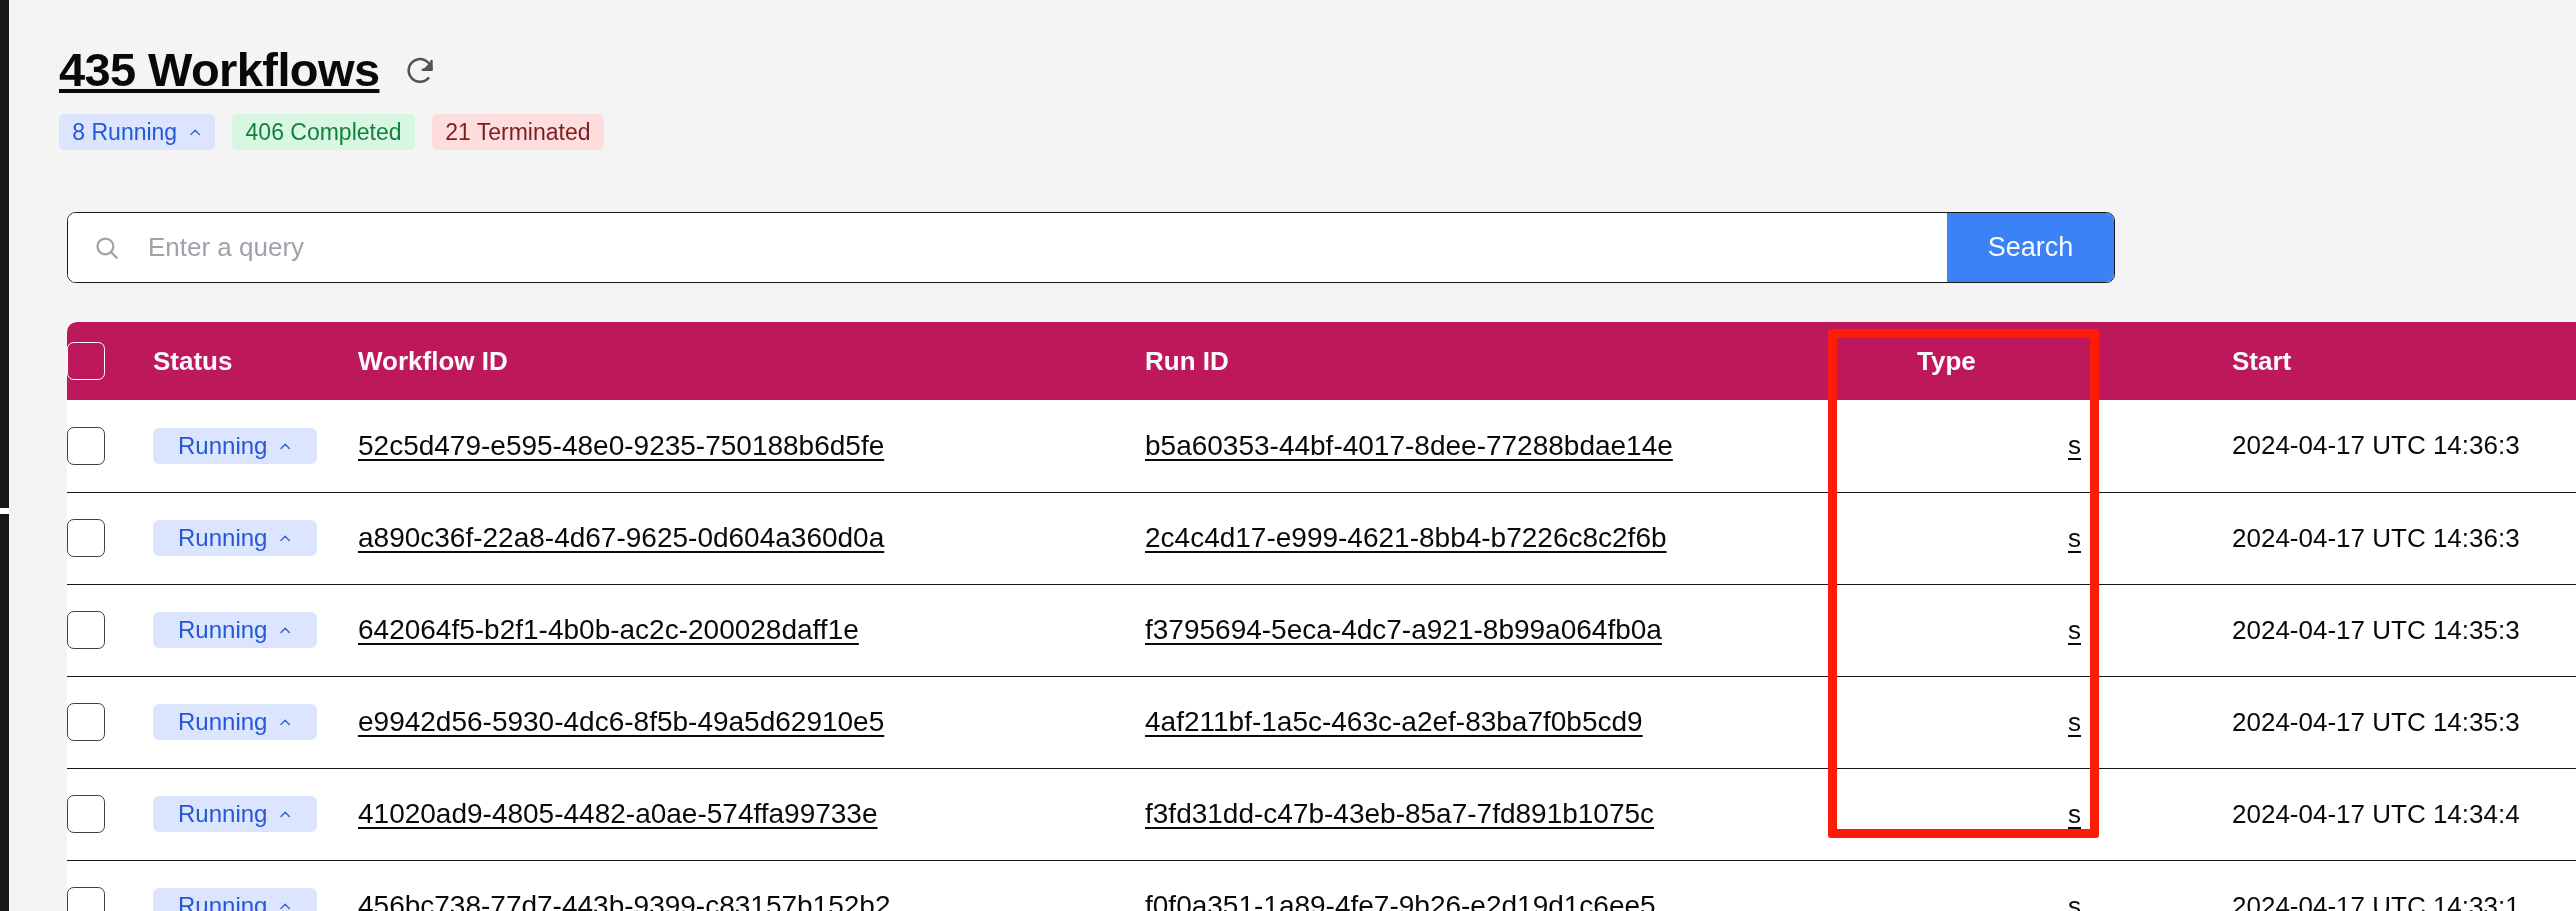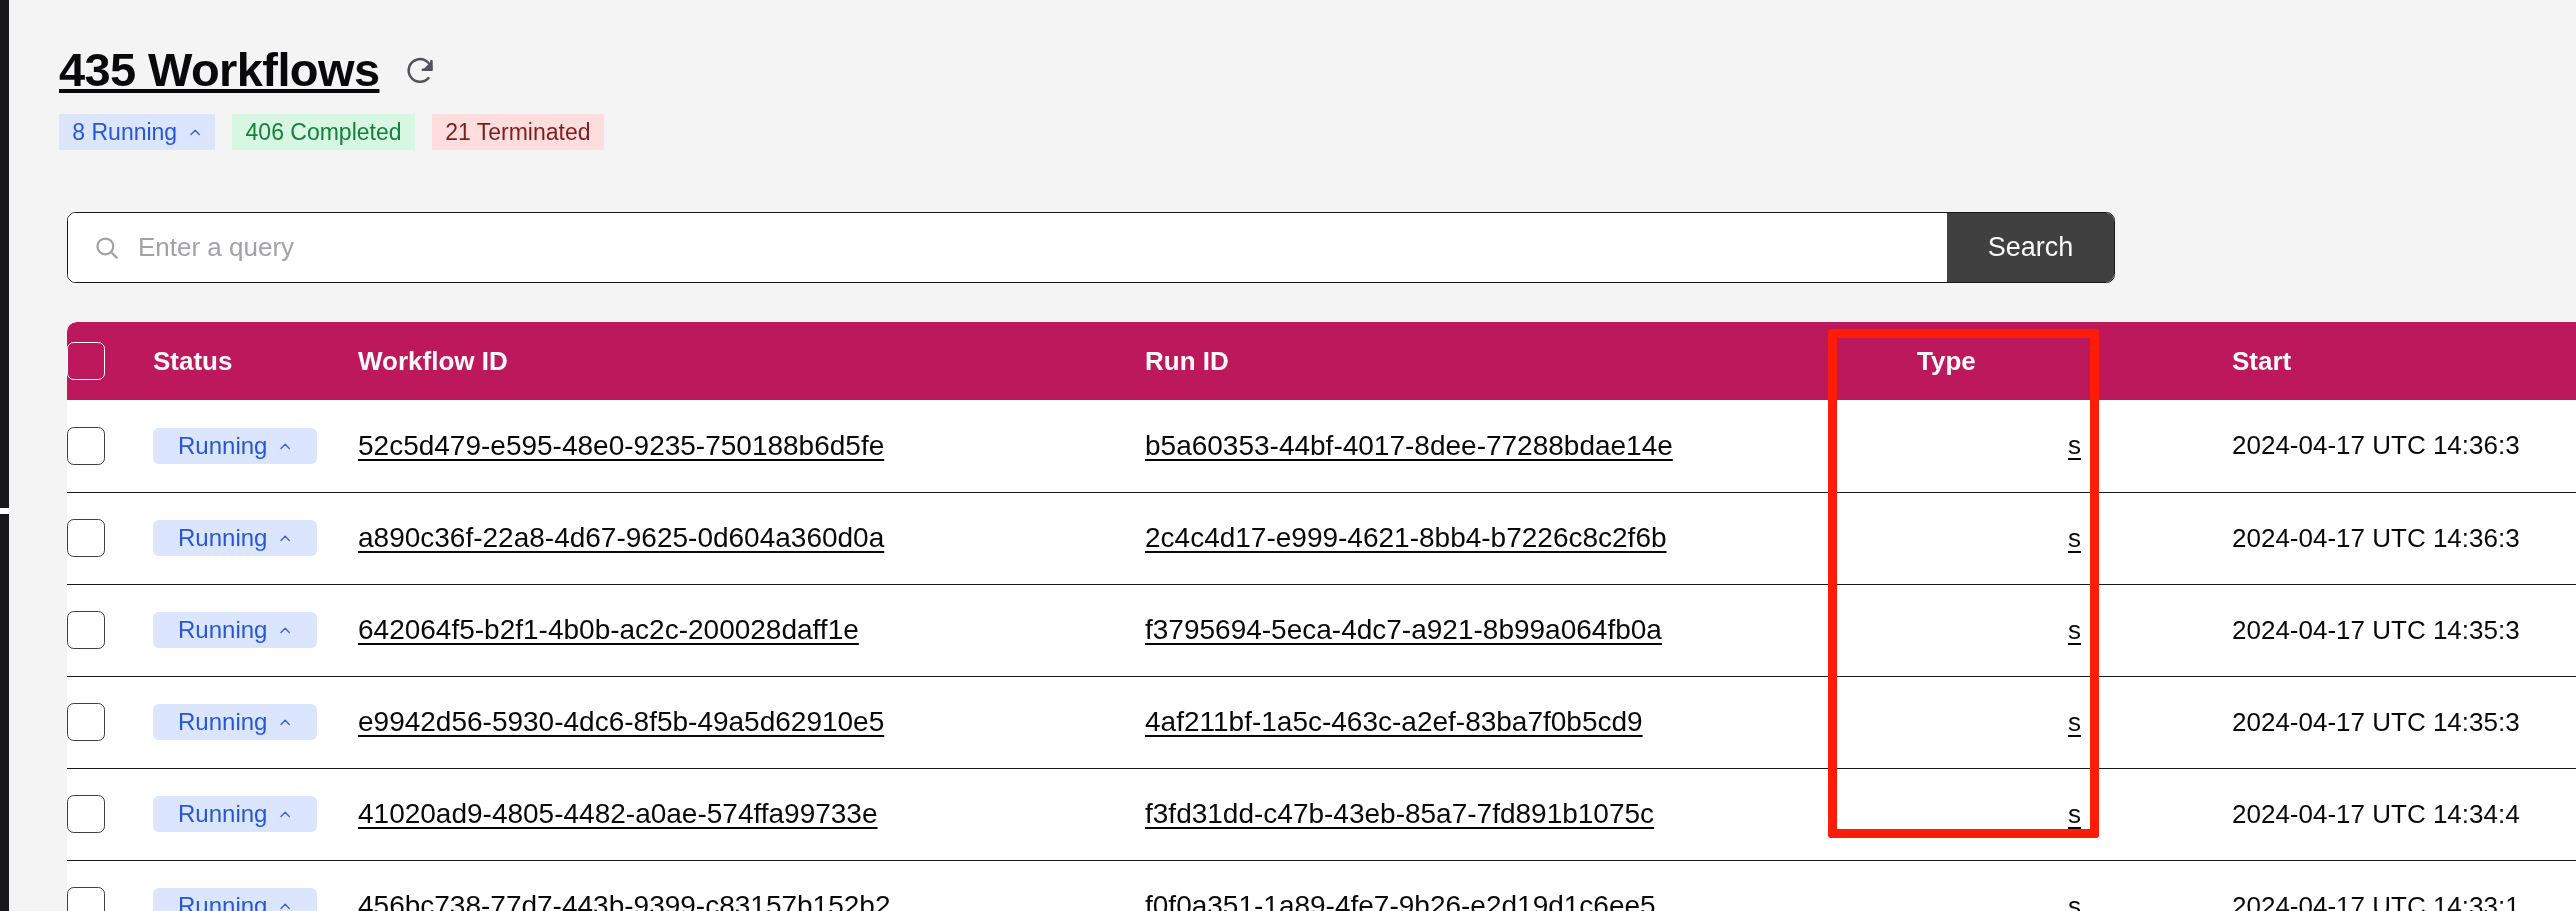--- a/index.html
+++ b/index.html
@@ -74,21 +74,21 @@
     align-items: center;
     gap: 17px;
     margin-top: 21px;
   }
   .chip {
     display: inline-flex;
     align-items: center;
     gap: 10.5px;
     height: 36px;
     padding: 0 13.3px;
-    border-radius: 0;
+    border-radius: 5px;
     font-size: 23px;
     font-weight: 500;
     white-space: nowrap;
     cursor: pointer;
   }
   .chip-running {
     background: #dbe6fe;
     color: #2557d6;
   }
   .chip-completed {
@@ -119,21 +119,21 @@
     align-items: stretch;
     border: 1.9px solid #18181b;
     border-radius: 8.6px;
     overflow: hidden;
     background: #fff;
   }
   .search-field {
     flex: 1;
     display: flex;
     align-items: center;
-    gap: 18px;
+    gap: 28px;
     padding-left: 25px;
     background: #ffffff;
   }
   .search-icon {
     width: 27px;
     height: 27px;
     display: block;
     color: #a1a1aa;
     flex: none;
   }
@@ -144,21 +144,21 @@
     font-family: "Liberation Sans", sans-serif;
     font-size: 26px;
     color: #18181b;
     background: transparent;
     padding: 0;
   }
   .search-input::placeholder { color: #a1a1aa; }
   .search-button {
     flex: none;
     width: 167px;
-    background: #404040;
+    background: #3b82f6;
     color: #fafafa;
     border: none;
     font-family: "Liberation Sans", sans-serif;
     font-size: 27px;
     font-weight: 500;
     cursor: pointer;
     display: flex;
     align-items: center;
     justify-content: center;
   }

